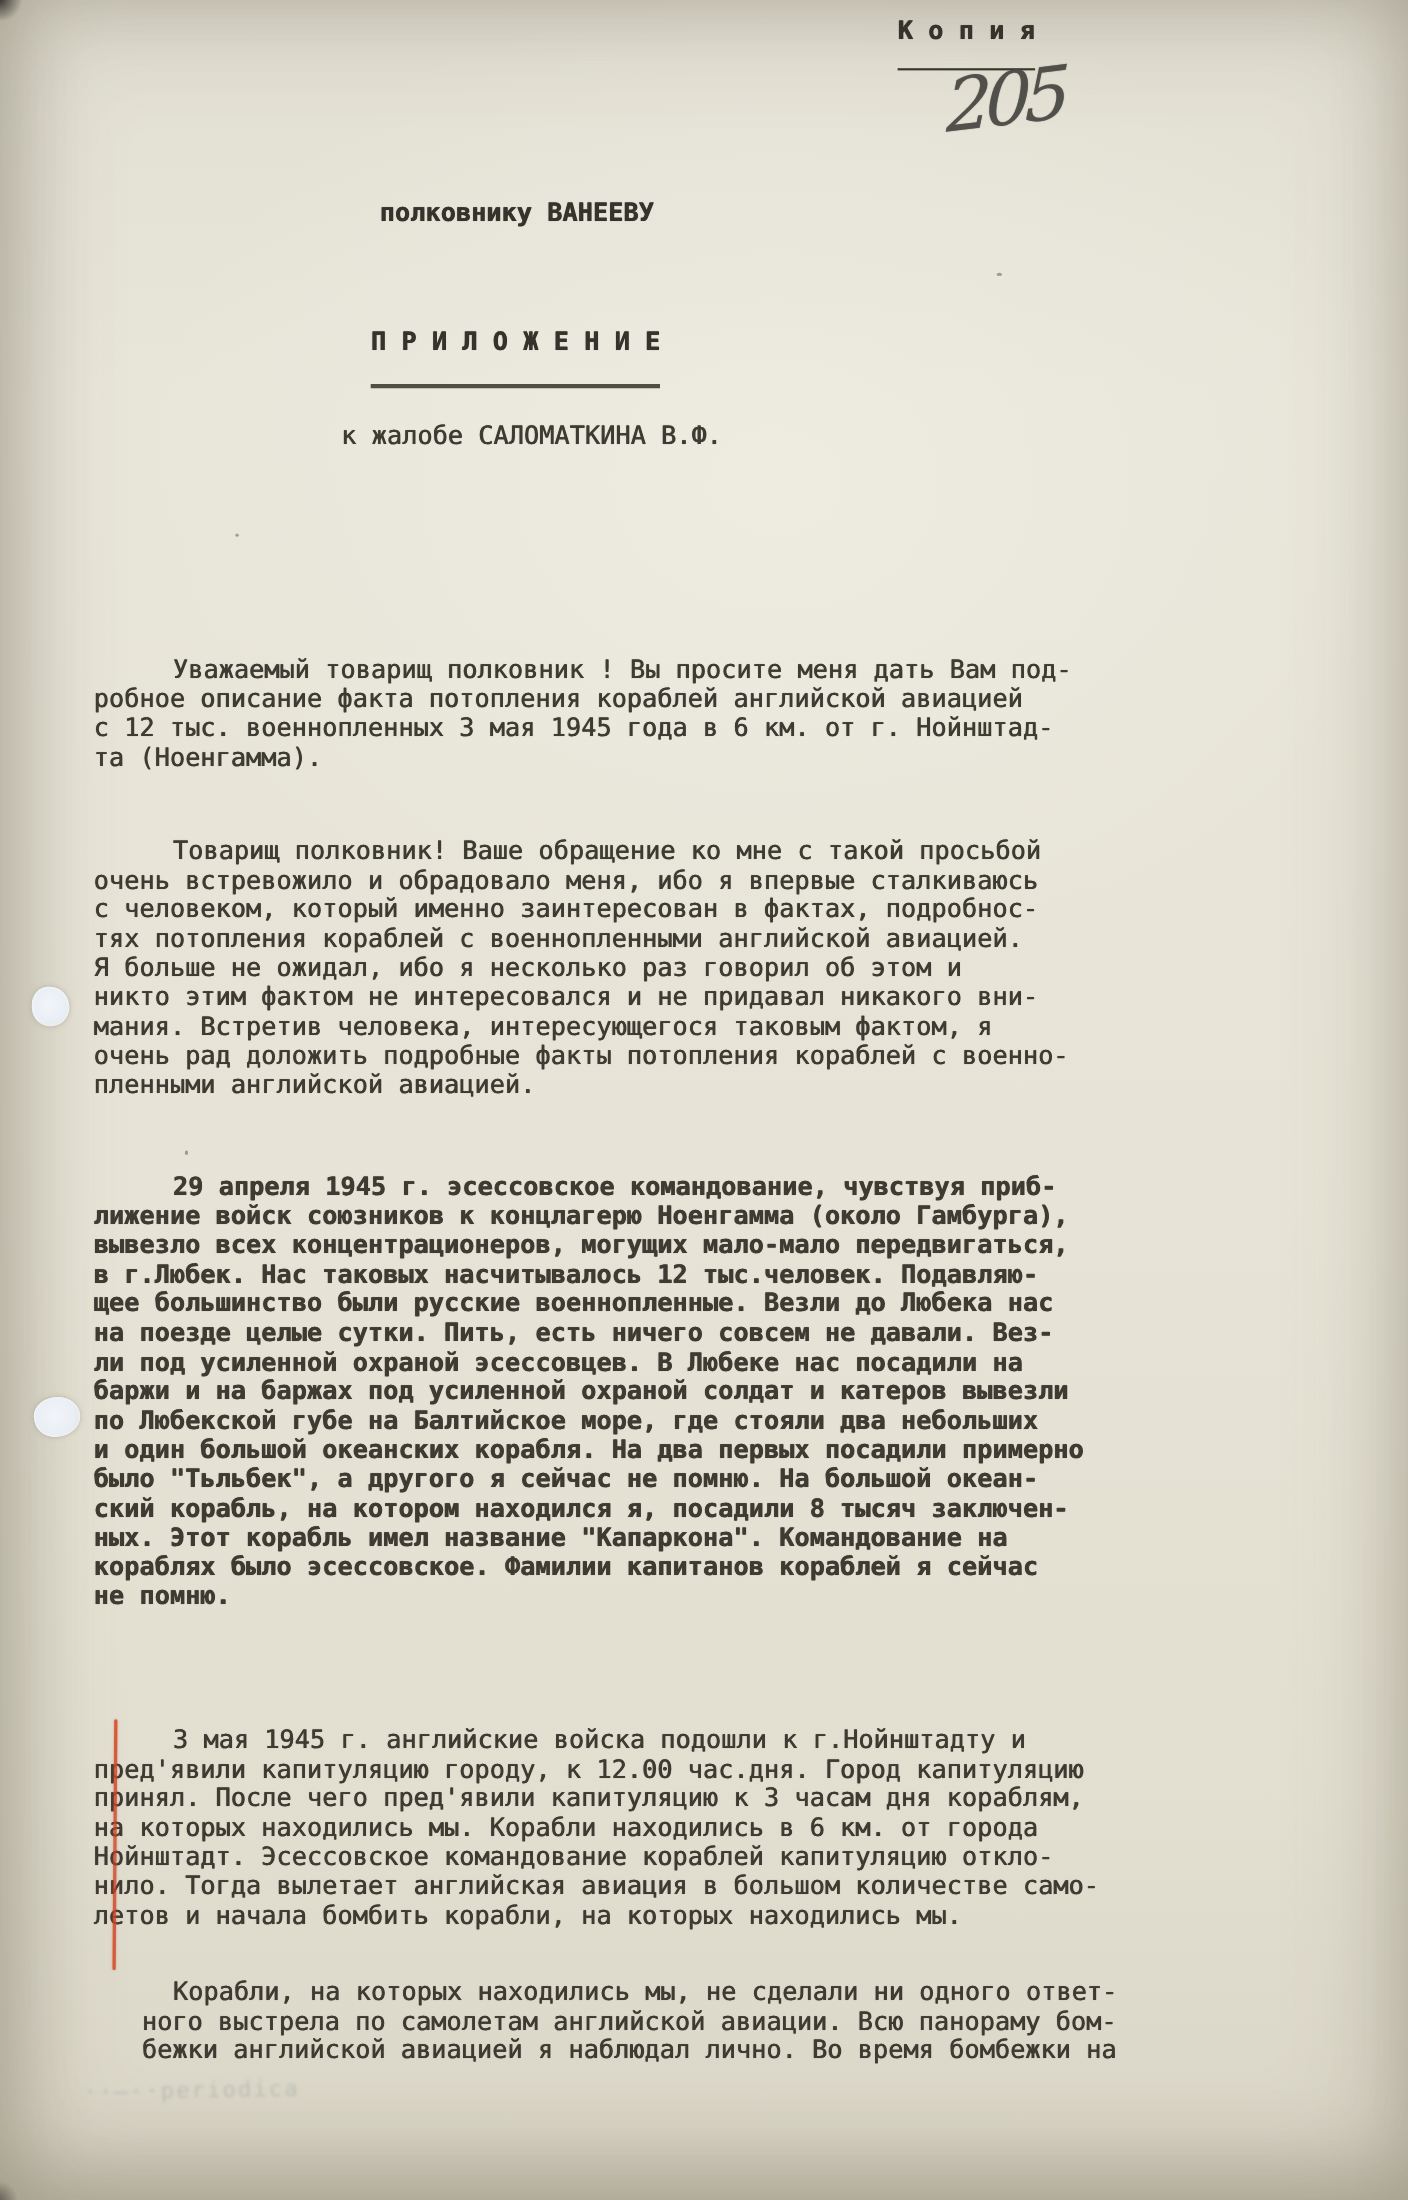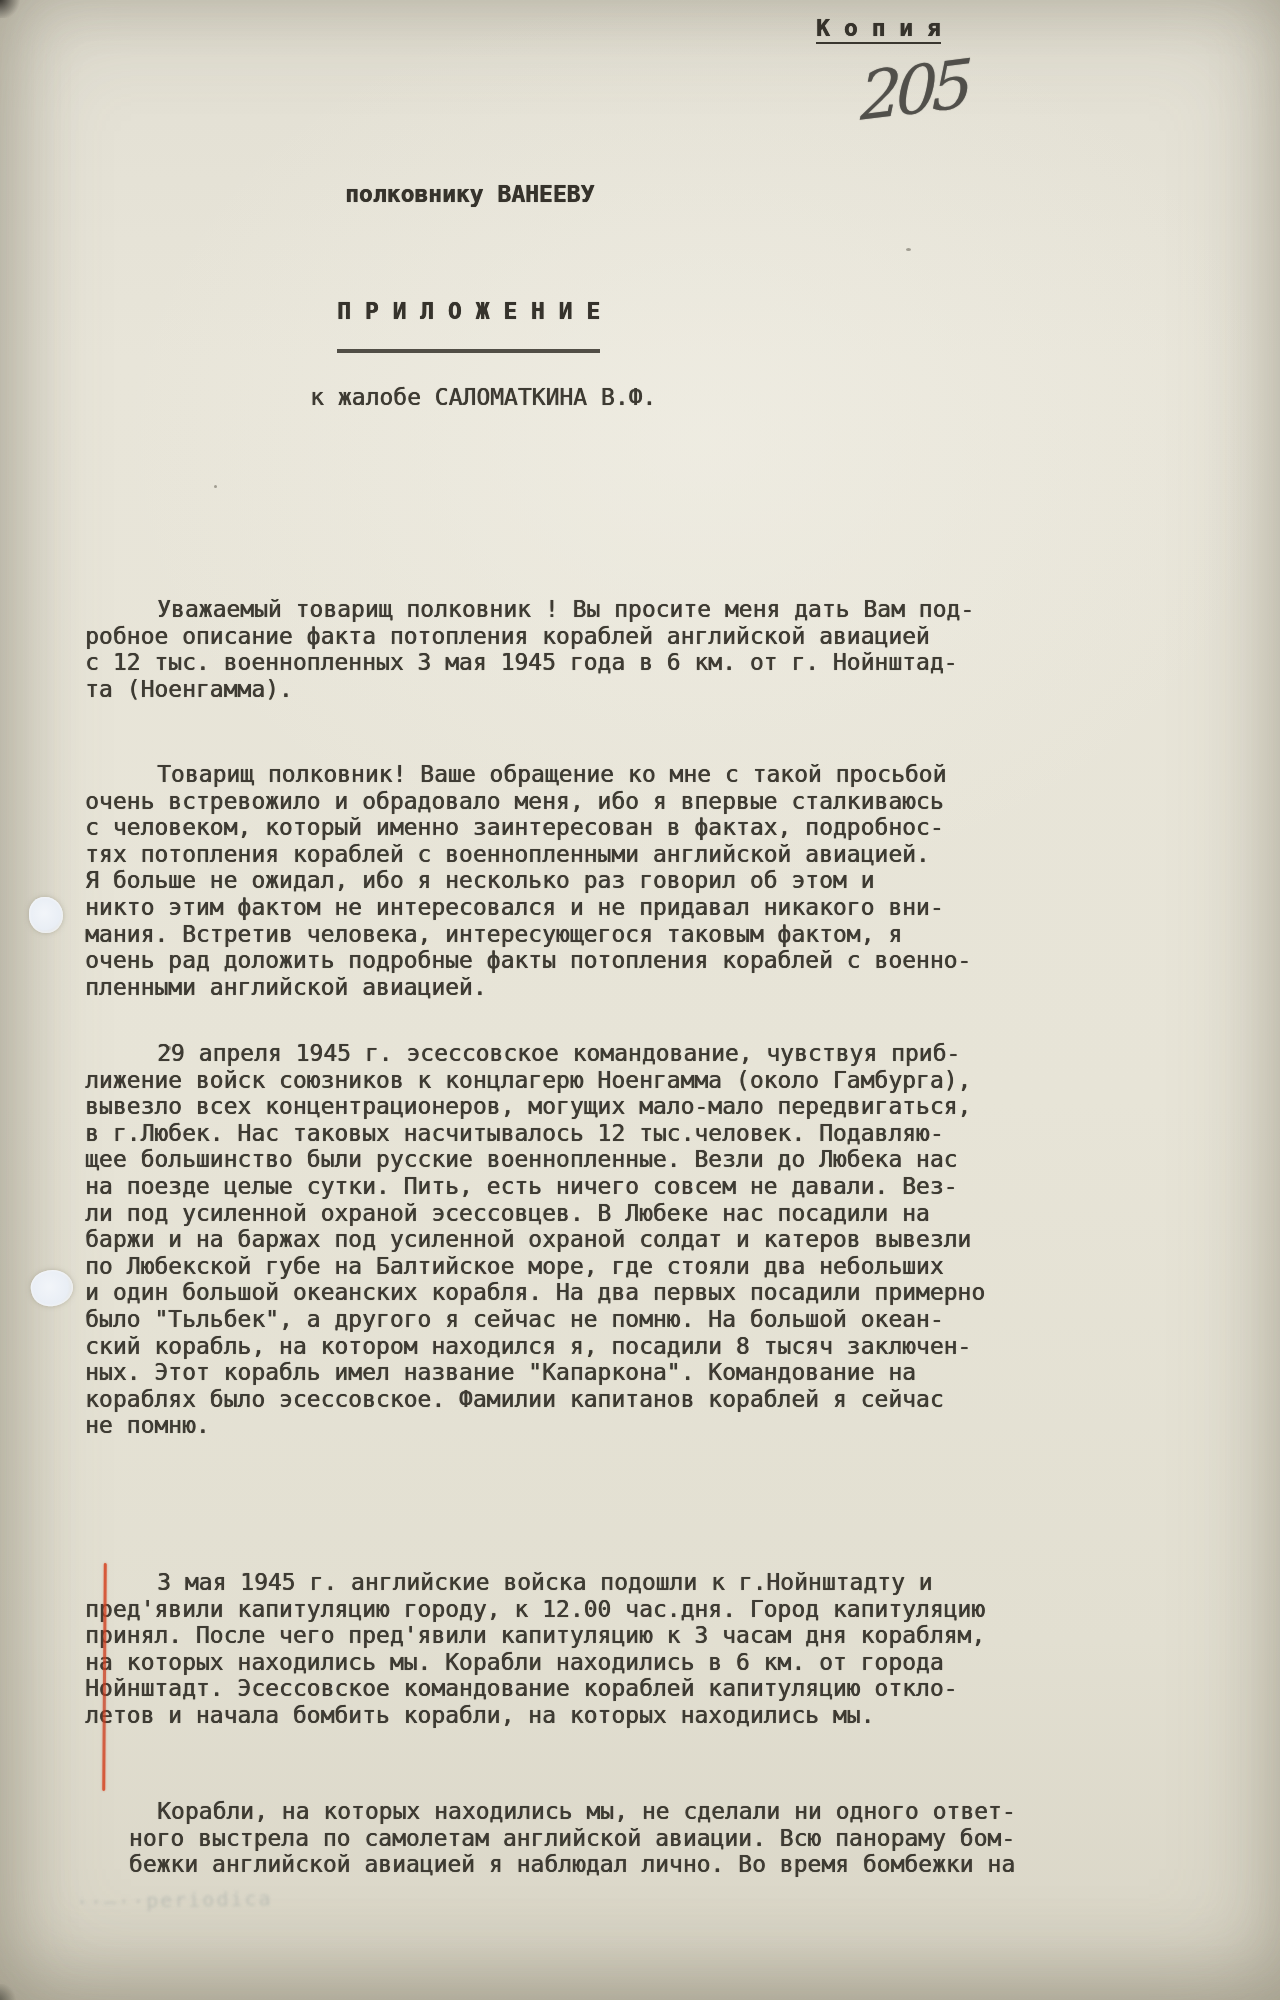--- a/index.html
+++ b/index.html
@@ -20,21 +20,21 @@
     font-size:23px;
     line-height:26.6px;
     color:#3e3b33;
     text-shadow:0.5px 0 currentColor, 0 0 1px rgba(62,59,51,0.45);
     white-space:nowrap;
   }
   .bold{font-weight:bold;color:#36332c;}
   .copy-label{
     left:816px;top:15px;
     border-bottom:2px solid #3a372f;
-    padding-bottom:0;
+    padding-bottom:20px;
   }
   .hand-number{
     left:860px;top:52px;
     font-family:"DejaVu Serif", serif;
     font-style:italic;
     font-size:66px;
     color:rgba(72,70,66,0.85);
     transform:rotate(-7deg) skewX(-8deg);
     letter-spacing:-6px;
     text-shadow:0 0 1px rgba(72,70,66,0.6);
@@ -45,21 +45,21 @@
   .doc-title{
     left:337px;top:298px;
     padding-bottom:24px;
     border-bottom:4px solid rgba(54,51,44,0.85);
   }
   .doc-subtitle{left:310px;top:384px;}
   .body-col{left:85px;width:930px;}
   .para .line:first-child{margin-left:72px;}
   .p0{top:596px;}
   .p1{top:761px;}
-  .p2{top:1040px;}
+  .p2{top:1066px;font-weight:bold;}
   .p3{top:1569px;}
   .p4{top:1798px;text-align:right;}
   .red-mark{
     left:103px;top:1563px;
     width:3px;height:228px;
     background:linear-gradient(180deg, rgba(214,74,40,0.9), rgba(200,60,32,0.75) 60%, rgba(214,74,40,0.9));
     transform:rotate(0.4deg);
     border-radius:2px;
     box-shadow:0 0 2px rgba(214,74,40,0.5);
   }
@@ -142,20 +142,21 @@
       <div class="line">ных. Этот корабль имел название "Капаркона". Командование на</div>
       <div class="line">кораблях было эсессовское. Фамилии капитанов кораблей я сейчас</div>
       <div class="line">не помню.</div>
     </div>
   <div class="abs typed body-col para p3">
       <div class="line">3 мая 1945 г. английские войска подошли к г.Нойнштадту и</div>
       <div class="line">пред'явили капитуляцию городу, к 12.00 час.дня. Город капитуляцию</div>
       <div class="line">принял. После чего пред'явили капитуляцию к 3 часам дня кораблям,</div>
       <div class="line">на которых находились мы. Корабли находились в 6 км. от города</div>
       <div class="line">Нойнштадт. Эсессовское командование кораблей капитуляцию откло-</div>
+      <div class="line">нило. Тогда вылетает английская авиация в большом количестве само-</div>
       <div class="line">летов и начала бомбить корабли, на которых находились мы.</div>
     </div>
   <div class="abs typed body-col para p4">
       <div class="line">Корабли, на которых находились мы, не сделали ни одного ответ-</div>
       <div class="line">ного выстрела по самолетам английской авиации. Всю панораму бом-</div>
       <div class="line">бежки английской авиацией я наблюдал лично. Во время бомбежки на</div>
     </div>
 
   <div class="abs red-mark"></div>
 

